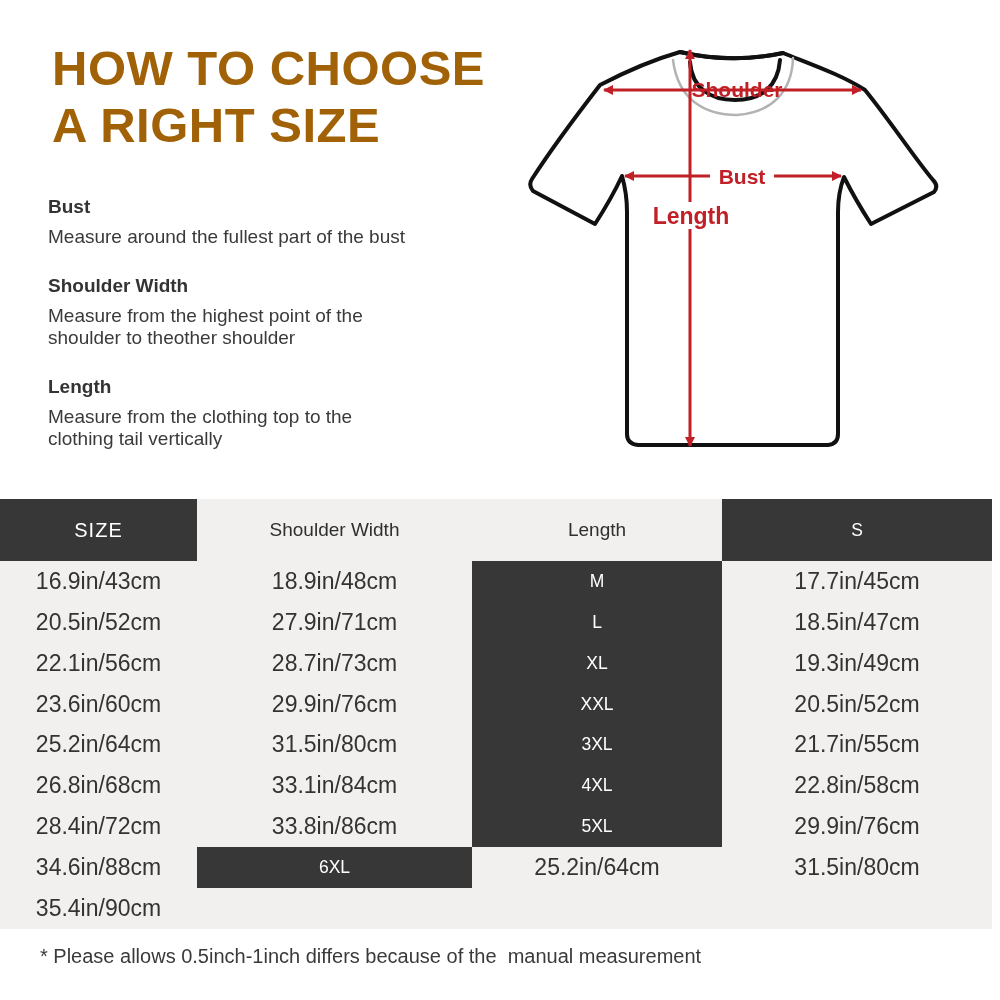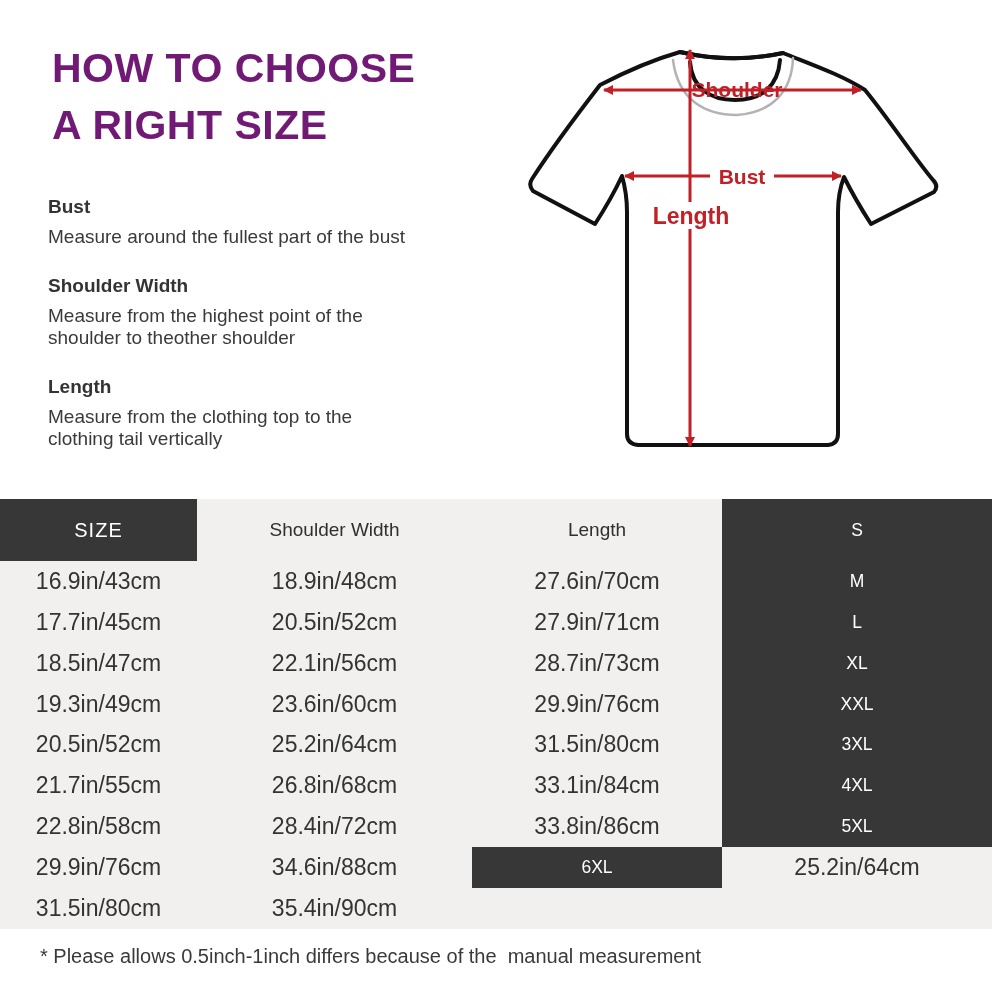--- a/index.html
+++ b/index.html
@@ -17,24 +17,24 @@
     height: 1000px;
     background: #ffffff;
     overflow: hidden;
   }
 
   
   .title {
     position: absolute;
     left: 52px;
     top: 40px;
-    font-size: 41px;
+    font-size: 49px;
     font-weight: 700;
     line-height: 57px;
-    color: #701a75;
+    color: #a16207;
     letter-spacing: 0.5px;
   }
 
   
   .instructions {
     position: absolute;
     left: 48px;
     top: 196px;
     width: 420px;
   }
@@ -186,21 +186,20 @@
   </div>
 
   <div class="size-table">
     <div class="cell head dark">SIZE</div>
     <div class="cell head">Shoulder Width</div>
     <div class="cell head">Length</div>
 
     <div class="cell dark size">S</div>
     <div class="cell val">16.9in/43cm</div>
     <div class="cell val">18.9in/48cm</div>
-    <div class="cell val">27.6in/70cm</div>
 
     <div class="cell dark size">M</div>
     <div class="cell val">17.7in/45cm</div>
     <div class="cell val">20.5in/52cm</div>
     <div class="cell val">27.9in/71cm</div>
 
     <div class="cell dark size">L</div>
     <div class="cell val">18.5in/47cm</div>
     <div class="cell val">22.1in/56cm</div>
     <div class="cell val">28.7in/73cm</div>

